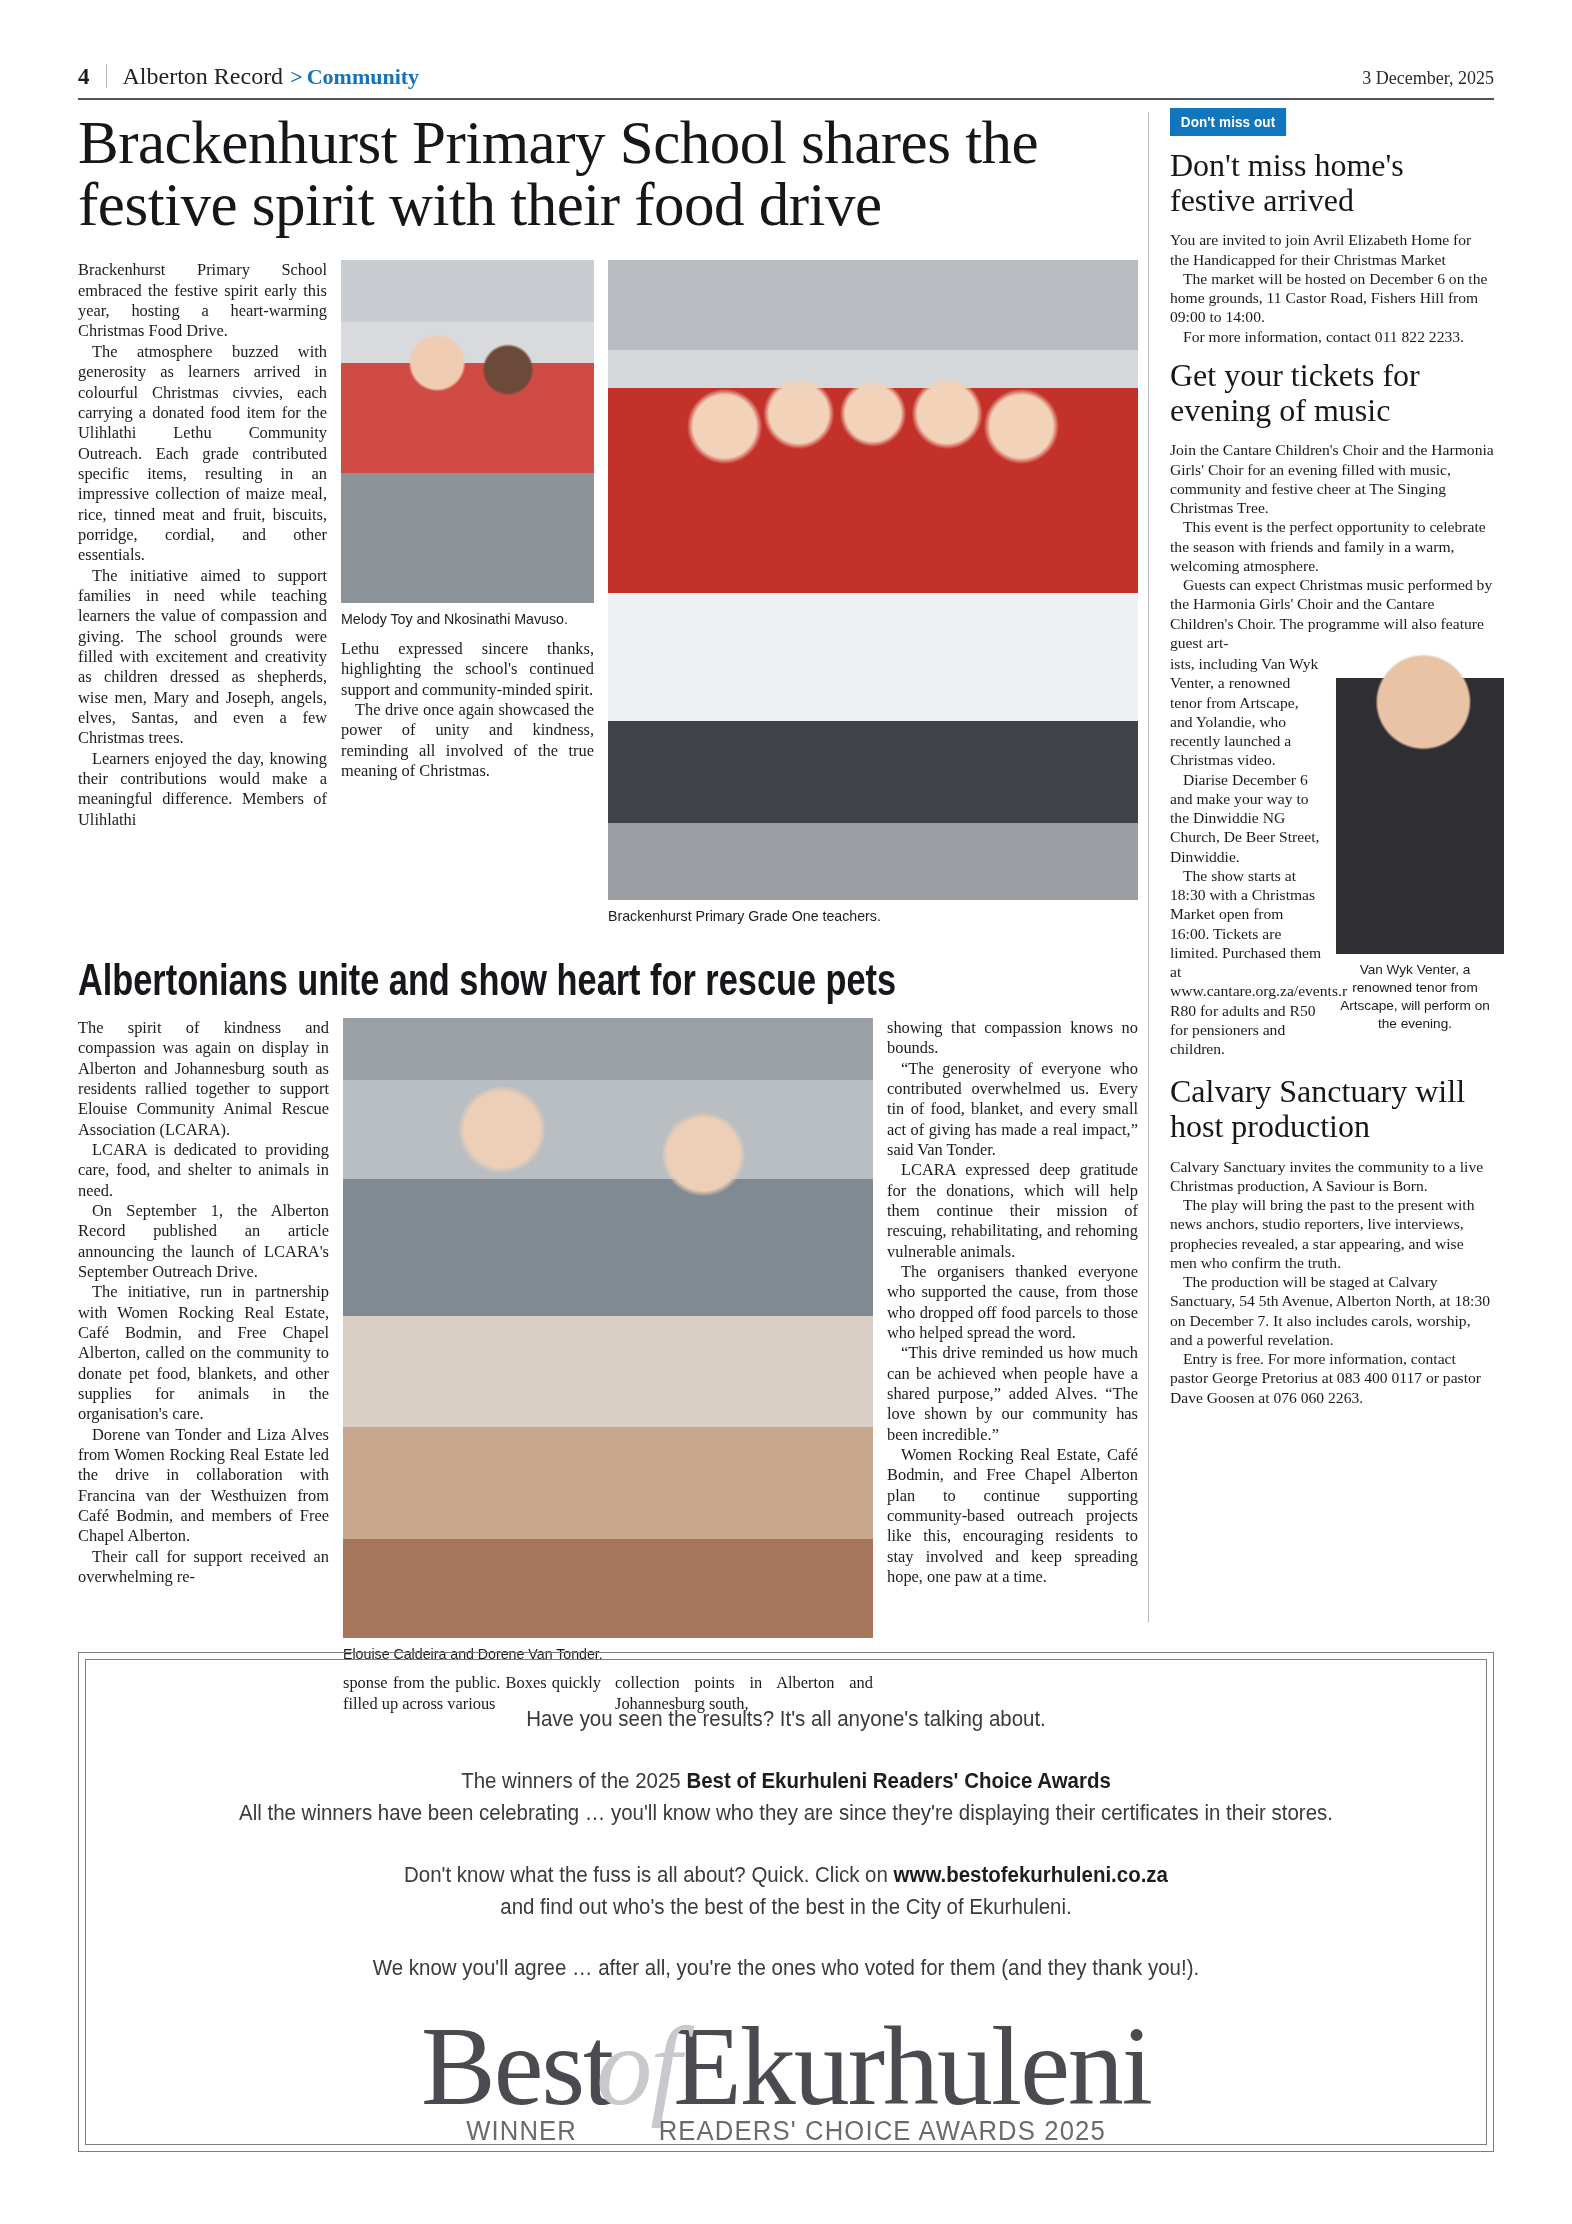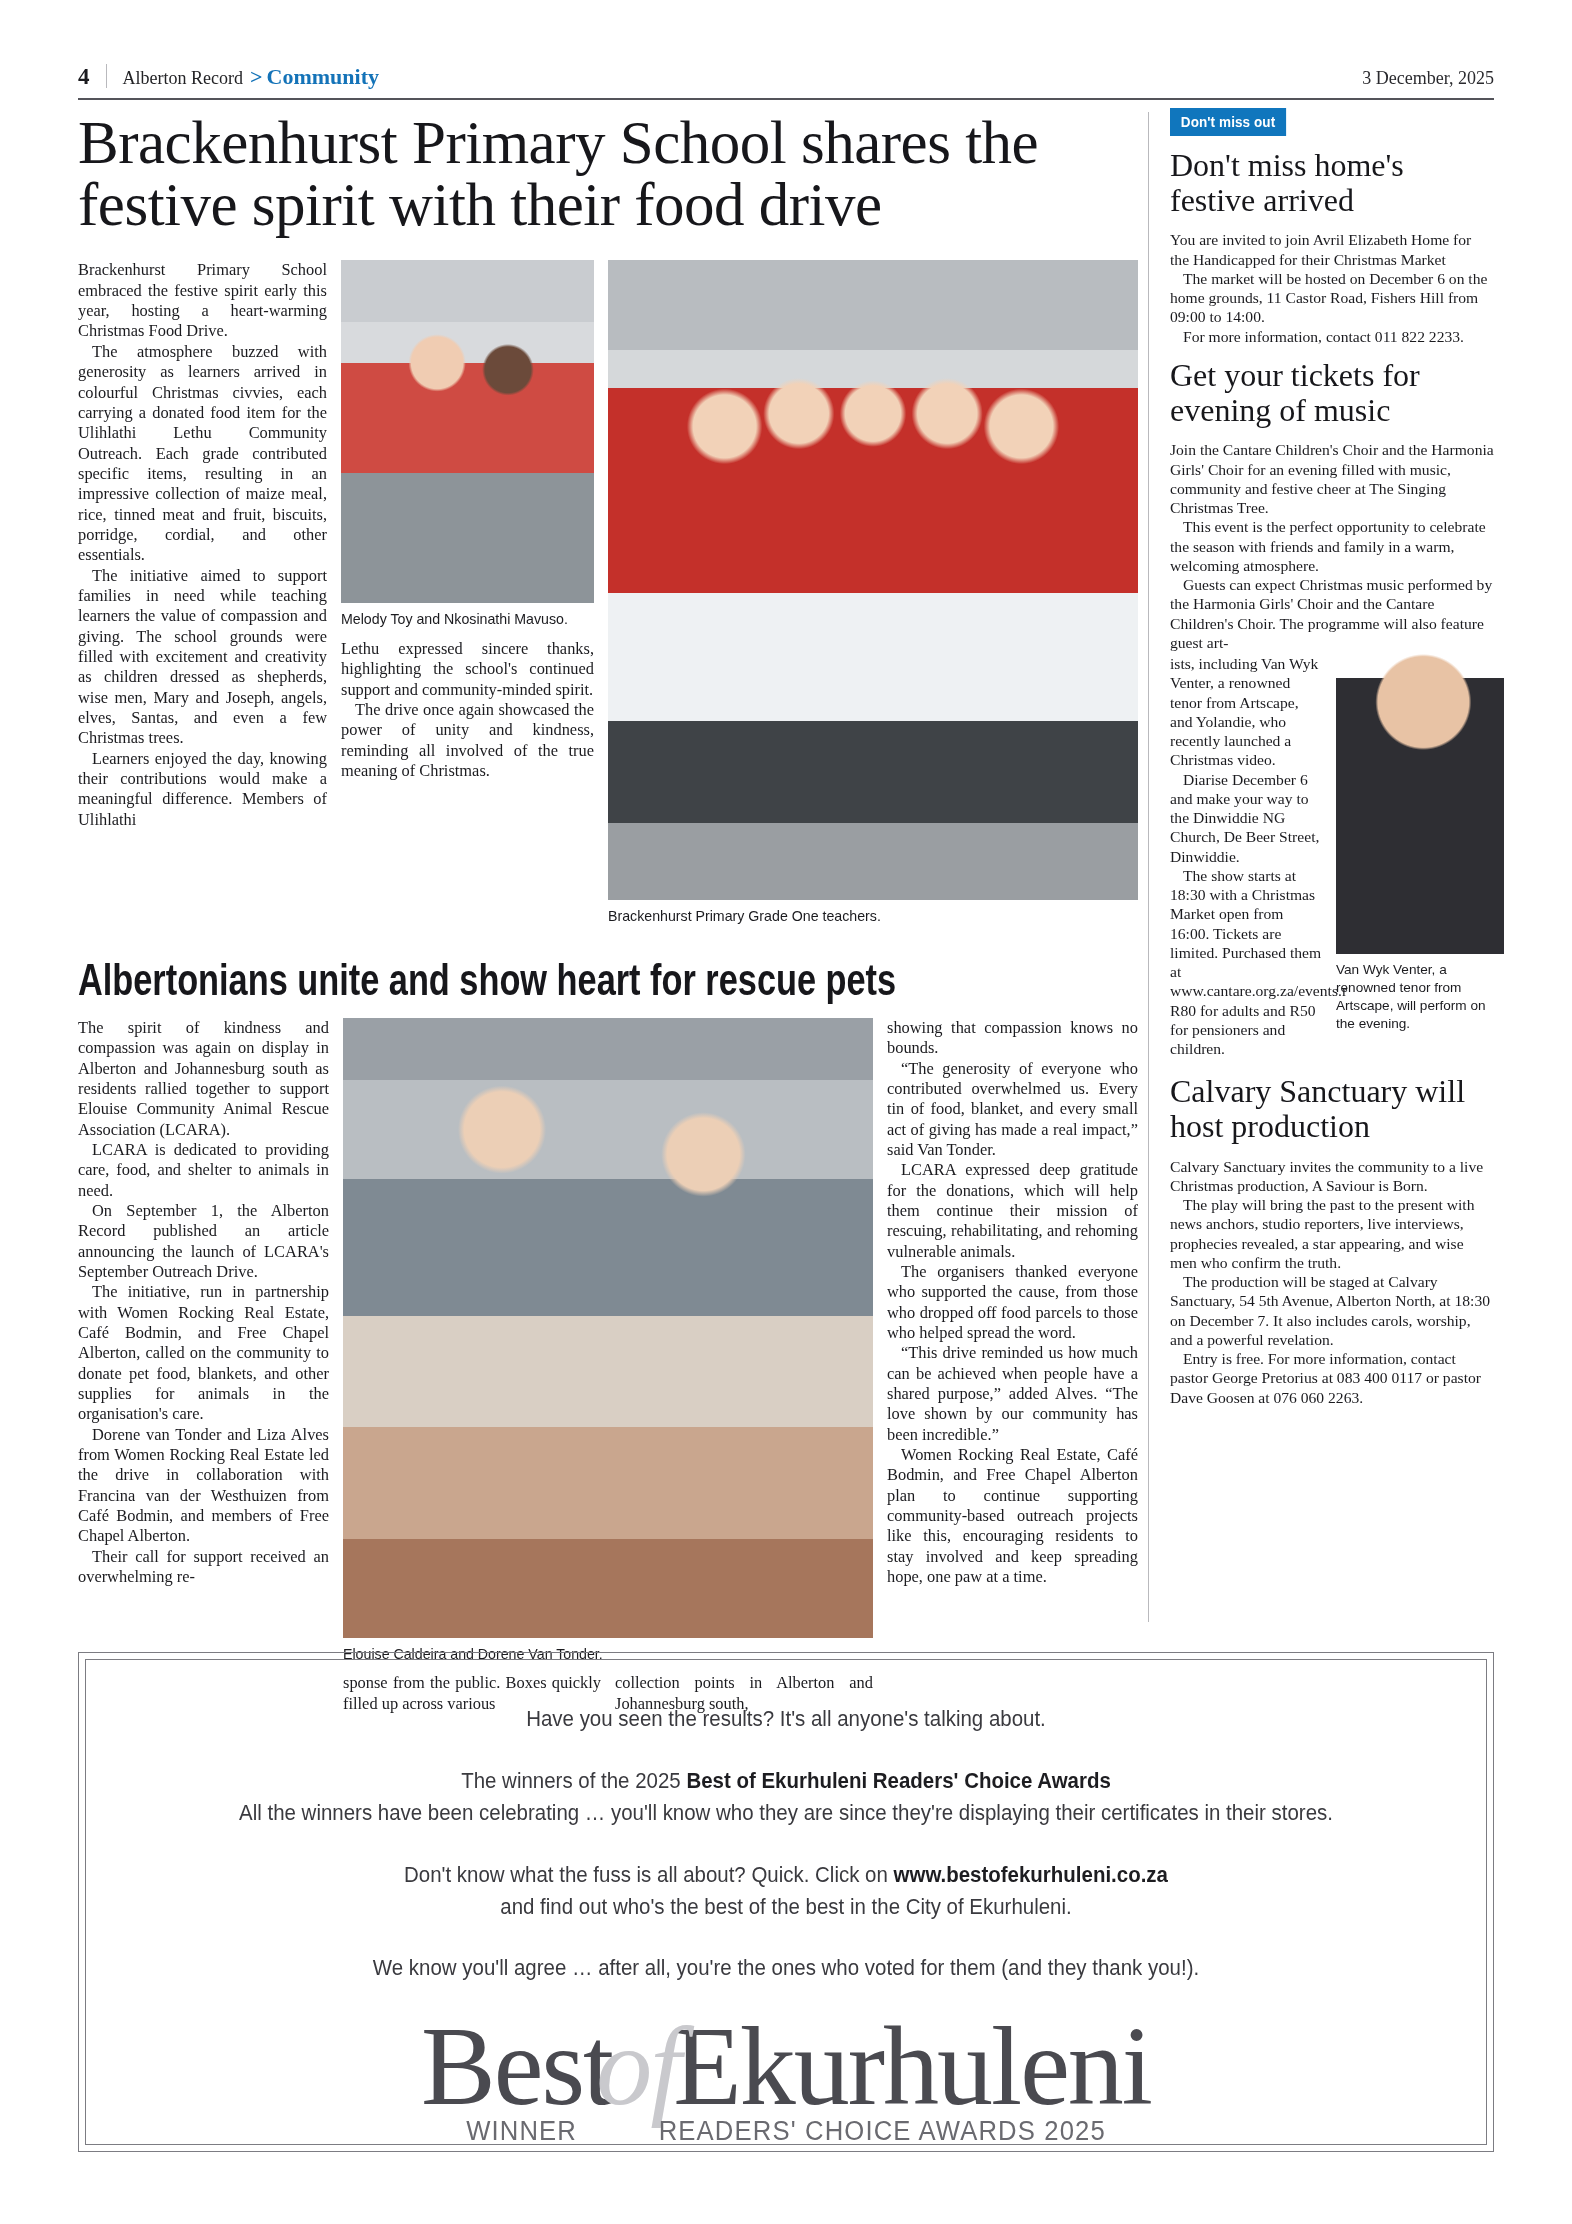--- a/index.html
+++ b/index.html
@@ -16,21 +16,21 @@
   
   .masthead {
     position:absolute; left:78px; top:60px; width:1416px; height:34px;
     display:flex; align-items:baseline;
   }
   .folio { font-weight:bold; font-size:23px; letter-spacing:0; }
   .folio-rule {
     display:inline-block; width:1px; height:24px; background:#b9b9bd;
     margin:0 16px; position:relative; top:4px;
   }
-  .pub-name { font-size:18px; color:#232326; }
+  .pub-name { font-size:24px; color:#232326; }
   .kicker-arrow { color:#1473b8; font-weight:bold; font-size:22px; margin:0 4px 0 7px; }
   .kicker { color:#1473b8; font-weight:bold; font-size:22px; }
   .issue-date { margin-left:auto; font-size:18px; color:#2a2a2e; }
   .masthead-rule {
     position:absolute; left:78px; top:98px; width:1416px; height:2px; background:#54545a;
   }
 
   
   .main-col { position:absolute; left:78px; top:112px; width:1060px; }
   .side-col { position:absolute; left:1170px; top:108px; width:324px; }
@@ -103,21 +103,21 @@
   }
   h3.side-head {
     font-family:"Liberation Serif", serif; font-weight:normal;
     font-size:32px; line-height:1.1; margin:12px 0 12px 0; color:#17171b;
   }
   .side-body { font-size:15.6px; line-height:1.235; text-align:left; }
   .side-body p { margin:0; text-indent:13px; }
   .side-body p.first { text-indent:0; }
   .side-cols { display:flex; gap:14px; }
   .wrap-left { width:152px; }
-  .wrap-right { width:158px; }
+  .wrap-right { width:158px;text-align:center; }
   .cap-sans { font-family:"Liberation Sans", sans-serif; font-size:13.6px; line-height:1.33; }
 
   
   .advert {
     position:absolute; left:78px; top:1652px; width:1416px; height:500px;
     border:1px solid #7c7c82; padding:6px;
   }
   .advert-inner { width:100%; height:100%; border:1px solid #7c7c82; padding:43px 40px; text-align:center; }
   .ad-line {
     font-family:"Liberation Sans", sans-serif; font-weight:300;

